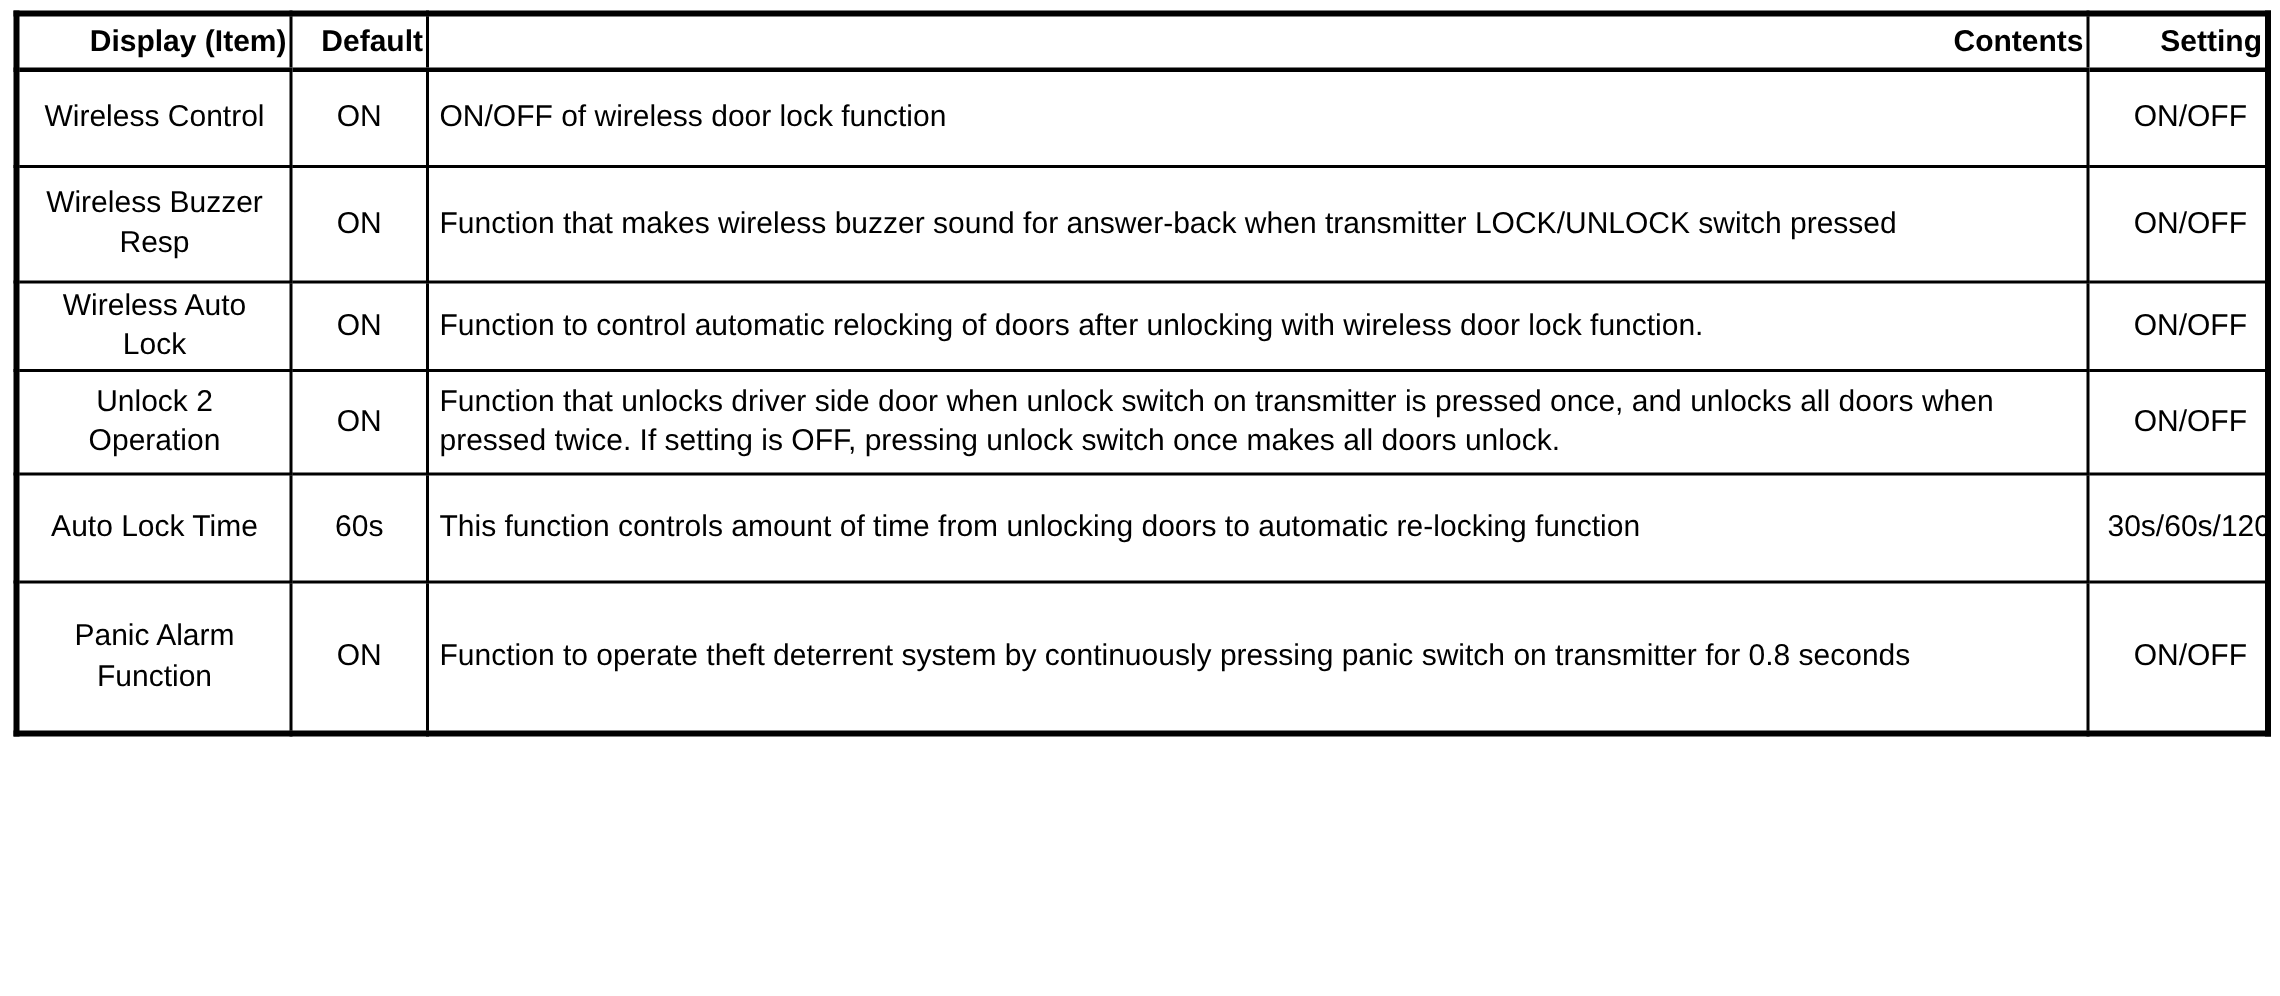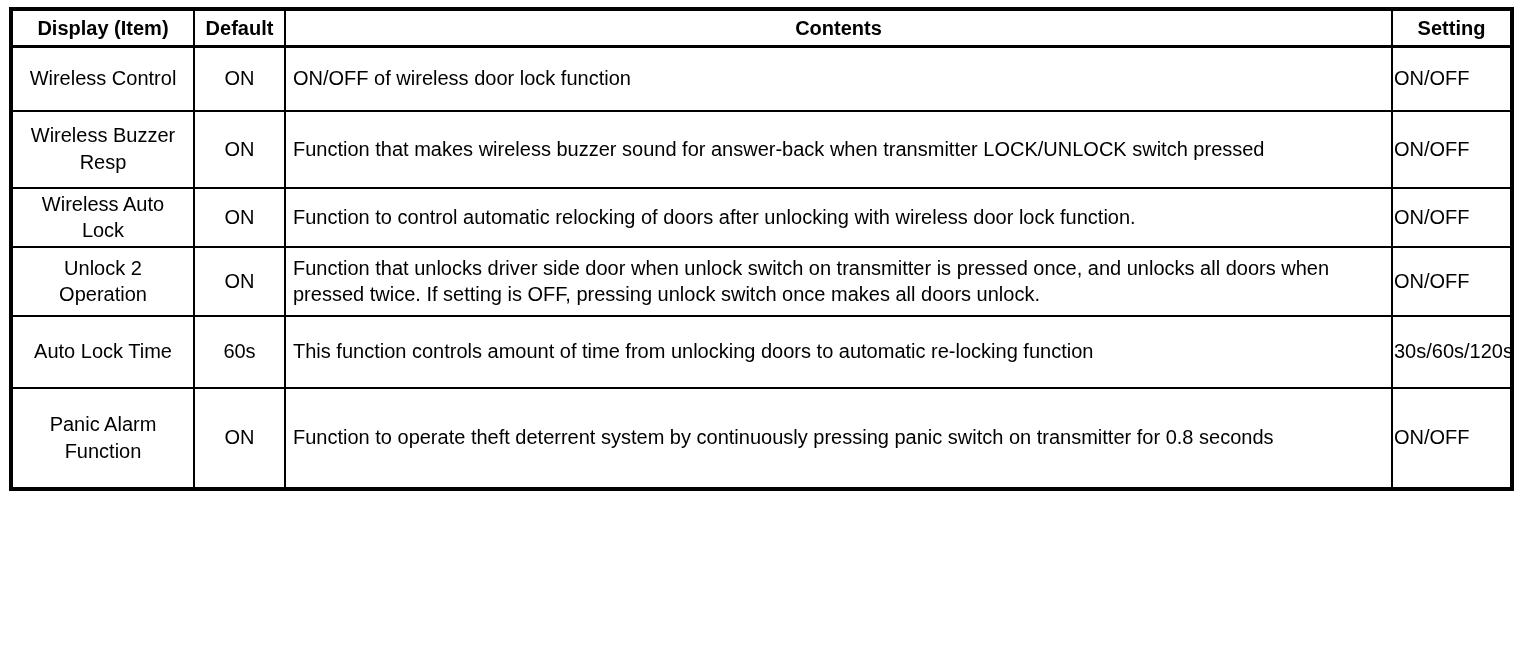--- a/index.html
+++ b/index.html
@@ -27,40 +27,40 @@
   table.settings th,
   table.settings td {
     border: 2px solid #000000;
     vertical-align: middle;
     font-size: 20px;
     line-height: 1.33;
     overflow: hidden;
   }
   table.settings thead th {
     font-weight: bold;
-    text-align: center;
+    text-align: right;
     height: 34px;
     border-bottom: 3px solid #000000;
     padding: 0 2px;
   }
   td.c-display {
     text-align: center;
     padding: 2px 6px;
   }
   td.c-default {
     text-align: center;
     padding: 2px 20px;
   }
   td.c-contents {
     text-align: left;
     padding: 4px 10px 4px 7px;
   }
   td.c-setting {
-    text-align: left;
-    padding: 2px 1px;
+    text-align: right;
+    padding: 2px 12px;
     white-space: nowrap;
   }
   tbody tr:nth-child(1) { height: 64px; }
   tbody tr:nth-child(2) { height: 77px; }
   tbody tr:nth-child(3) { height: 58px; margin-top: 28px; }
   tbody tr:nth-child(4) { height: 69px; }
   tbody tr:nth-child(5) { height: 72px; }
   tbody tr:nth-child(6) { height: 101px; }
   tbody tr:nth-child(7) { height: 71px; }
   tbody tr:nth-child(8) { height: 71px; font-family: Liberation Mono, monospace; }

